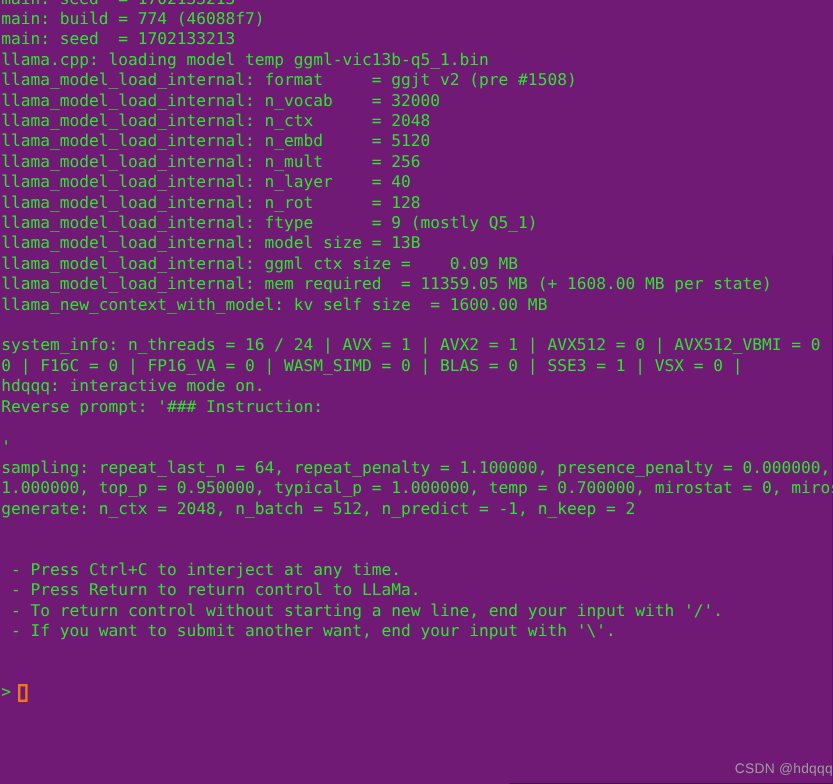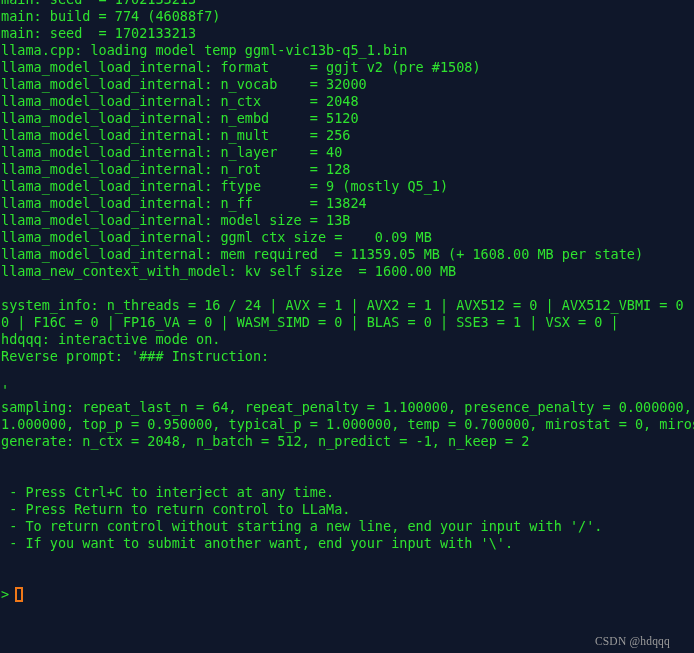--- a/index.html
+++ b/index.html
@@ -10,21 +10,21 @@
   body {
     width: 694px;
     height: 653px;
     overflow: hidden;
     font-family: "DejaVu Sans Mono", "Liberation Mono", monospace;
   }
   #terminal {
     position: relative;
     width: 694px;
     height: 653px;
-    background: #0f172a;
+    background: #701a75;
     overflow: hidden;
   }
   .screen {
     position: absolute;
     left: 0;
     top: -9px;
     width: 694px;
     padding: 0;
     margin: 0;
   }
@@ -63,25 +63,25 @@
     width: 8px;
     height: 15px;
     box-sizing: border-box;
     border: 2px solid #f07818;
     background: transparent;
     margin-left: 6px;
     vertical-align: middle;
   }
   .watermark {
     position: absolute;
-    right: 24px;
+    right: 0;
     bottom: 6px;
     color: #9b9b9b;
     font-size: 11.5px;
-    font-family: Liberation Serif, serif;
+    font-family: Liberation Sans, sans-serif;
     letter-spacing: 0.2px;
     white-space: pre;
   }
 </style>
 </head>
 <body>
 
 <div id="terminal">
 
   <div class="screen">
@@ -90,21 +90,20 @@
     <div class="line">main: seed  = 1702133213</div>
     <div class="line">llama.cpp: loading model temp ggml-vic13b-q5_1.bin</div>
     <div class="line">llama_model_load_internal: format     = ggjt v2 (pre #1508)</div>
     <div class="line">llama_model_load_internal: n_vocab    = 32000</div>
     <div class="line">llama_model_load_internal: n_ctx      = 2048</div>
     <div class="line">llama_model_load_internal: n_embd     = 5120</div>
     <div class="line">llama_model_load_internal: n_mult     = 256</div>
     <div class="line">llama_model_load_internal: n_layer    = 40</div>
     <div class="line">llama_model_load_internal: n_rot      = 128</div>
     <div class="line">llama_model_load_internal: ftype      = 9 (mostly Q5_1)</div>
-    <div class="line">llama_model_load_internal: n_ff       = 13824</div>
     <div class="line">llama_model_load_internal: model size = 13B</div>
     <div class="line">llama_model_load_internal: ggml ctx size =    0.09 MB</div>
     <div class="line">llama_model_load_internal: mem required  = 11359.05 MB (+ 1608.00 MB per state)</div>
     <div class="line">llama_new_context_with_model: kv self size  = 1600.00 MB</div>
     <div class="line blank"></div>
     <div class="line">system_info: n_threads = 16 / 24 | AVX = 1 | AVX2 = 1 | AVX512 = 0 | AVX512_VBMI = 0 | AVX512_VNNI =</div>
     <div class="line">0 | F16C = 0 | FP16_VA = 0 | WASM_SIMD = 0 | BLAS = 0 | SSE3 = 1 | VSX = 0 | </div>
     <div class="line">hdqqq: interactive mode on.</div>
     <div class="line">Reverse prompt: '### Instruction:</div>
     <div class="line blank"></div>

